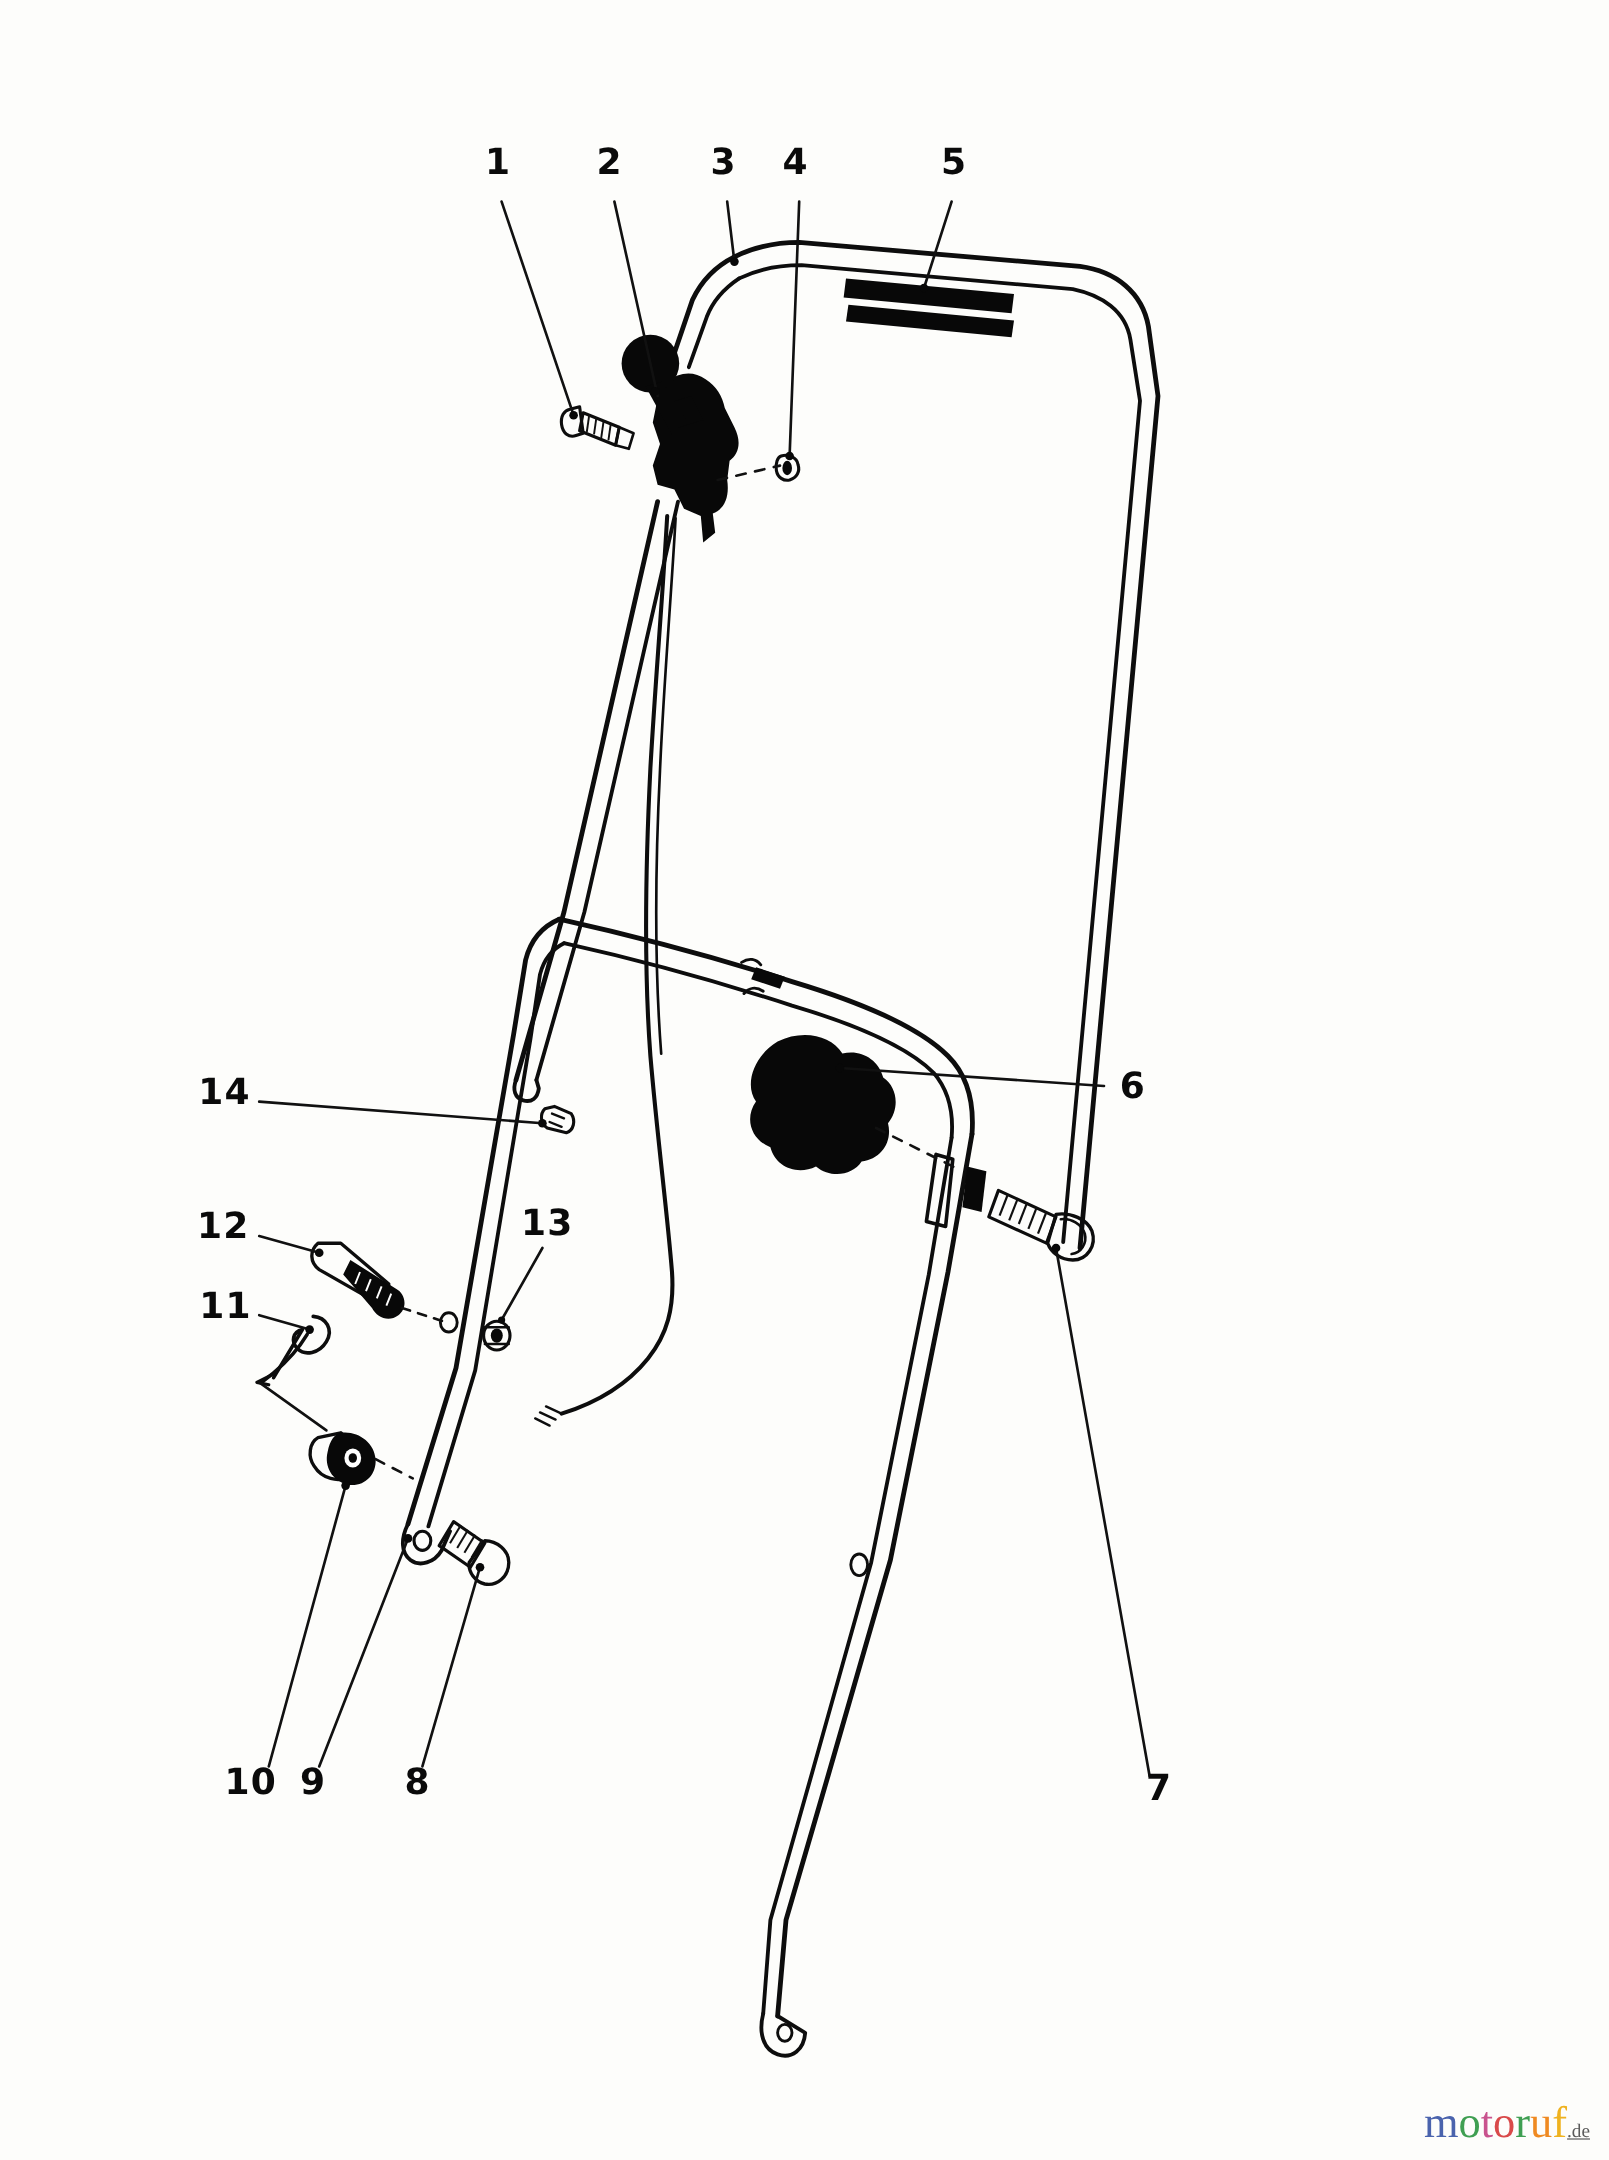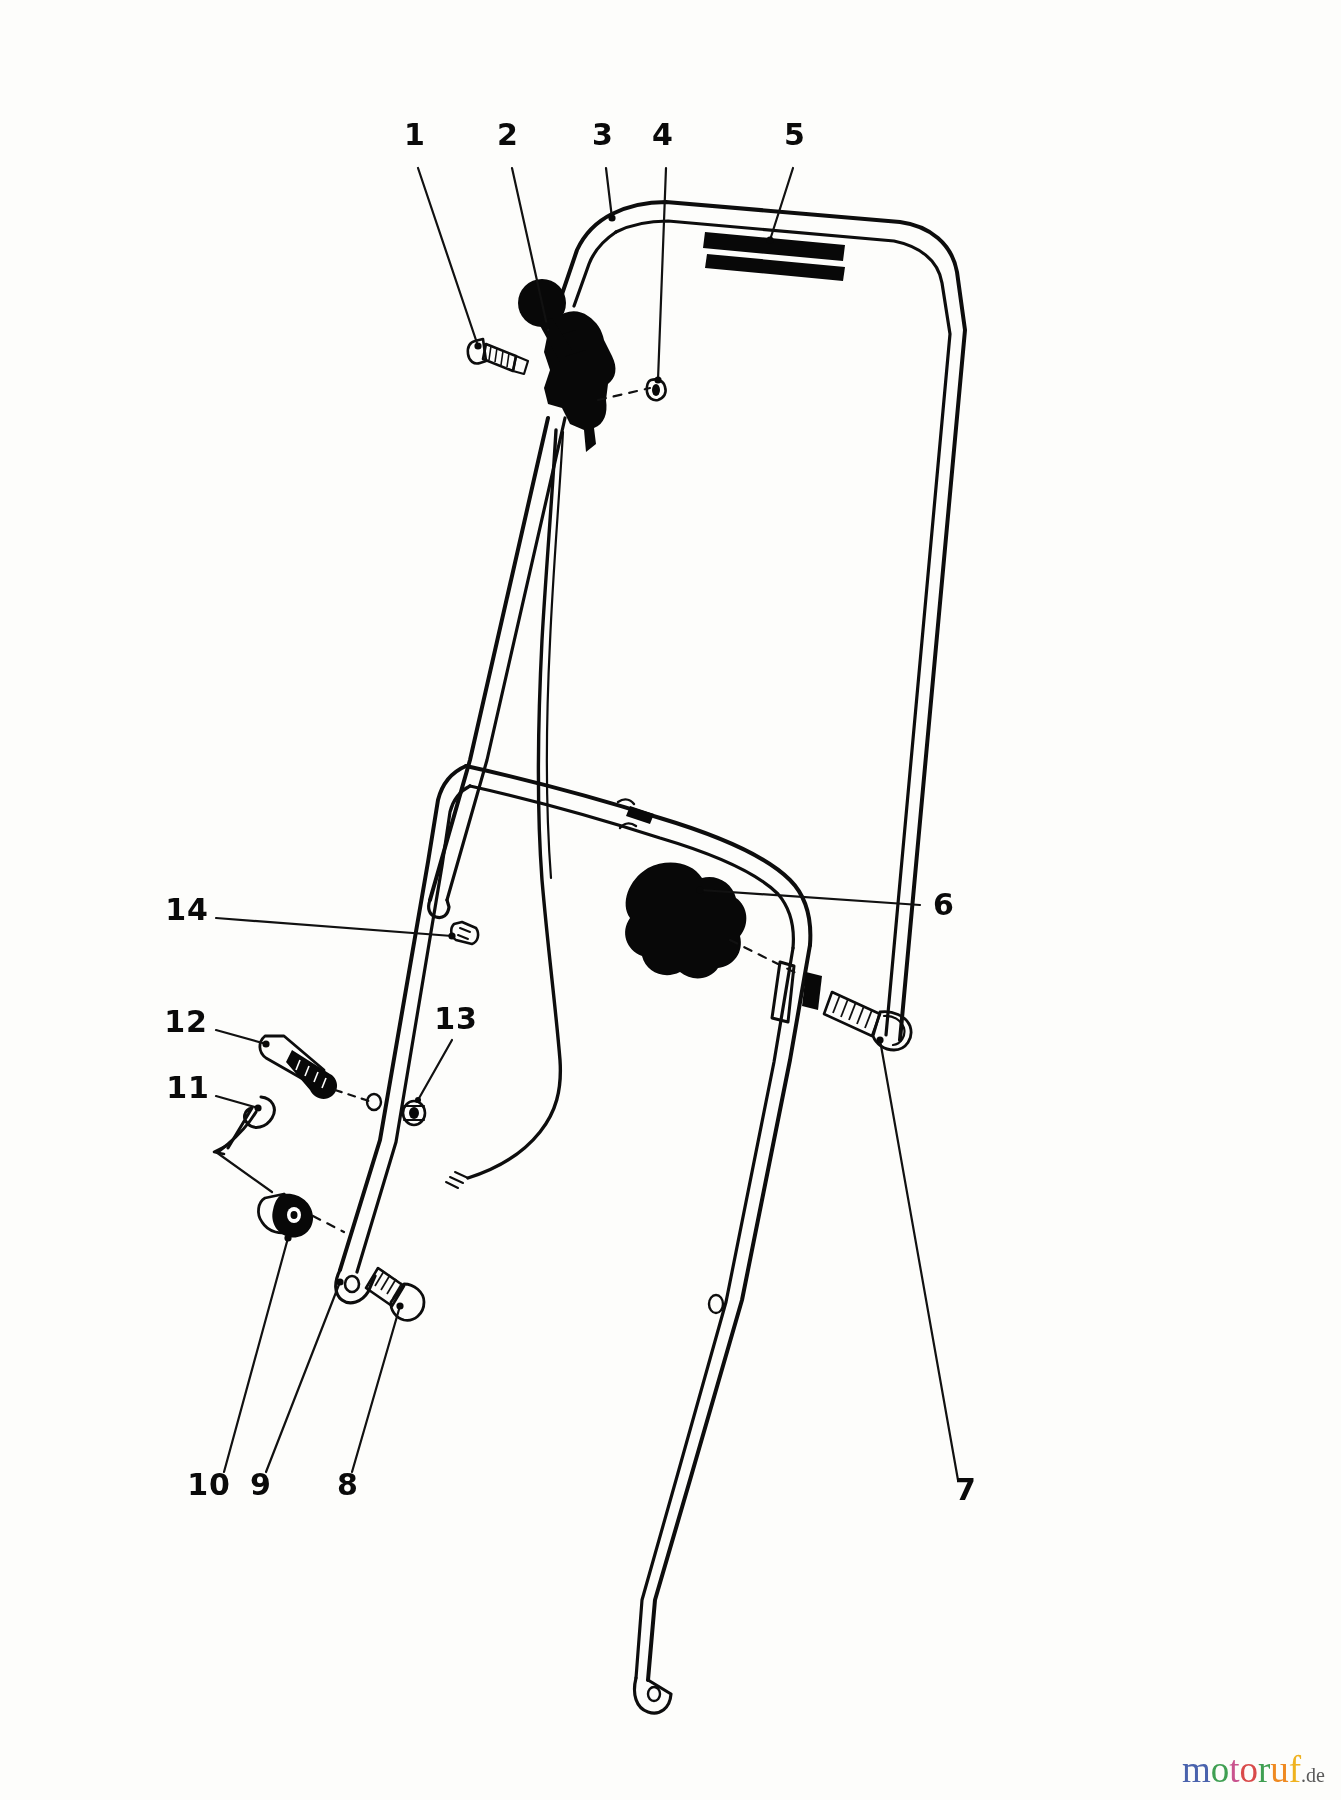--- a/index.html
+++ b/index.html
@@ -54,23 +54,24 @@
     position: absolute;
     right: 16px;
     bottom: 12px;
     font-family: "Liberation Serif", serif;
     font-size: 37px;
     line-height: 1;
     white-space: nowrap;
     user-select: none;
   }
   .wm .dotcom {
-    font-size: 20px;
+    font-size: 16px;
     color: #5a5a5a;
     letter-spacing: 0px;
+    text-decoration: underline;
   }
 </style>
 </head>
 <body>
 
 <div id="diagram-root">
 
   <svg class="sheet" viewBox="0 0 1341 1800" xmlns="http://www.w3.org/2000/svg">
 
     <g>

